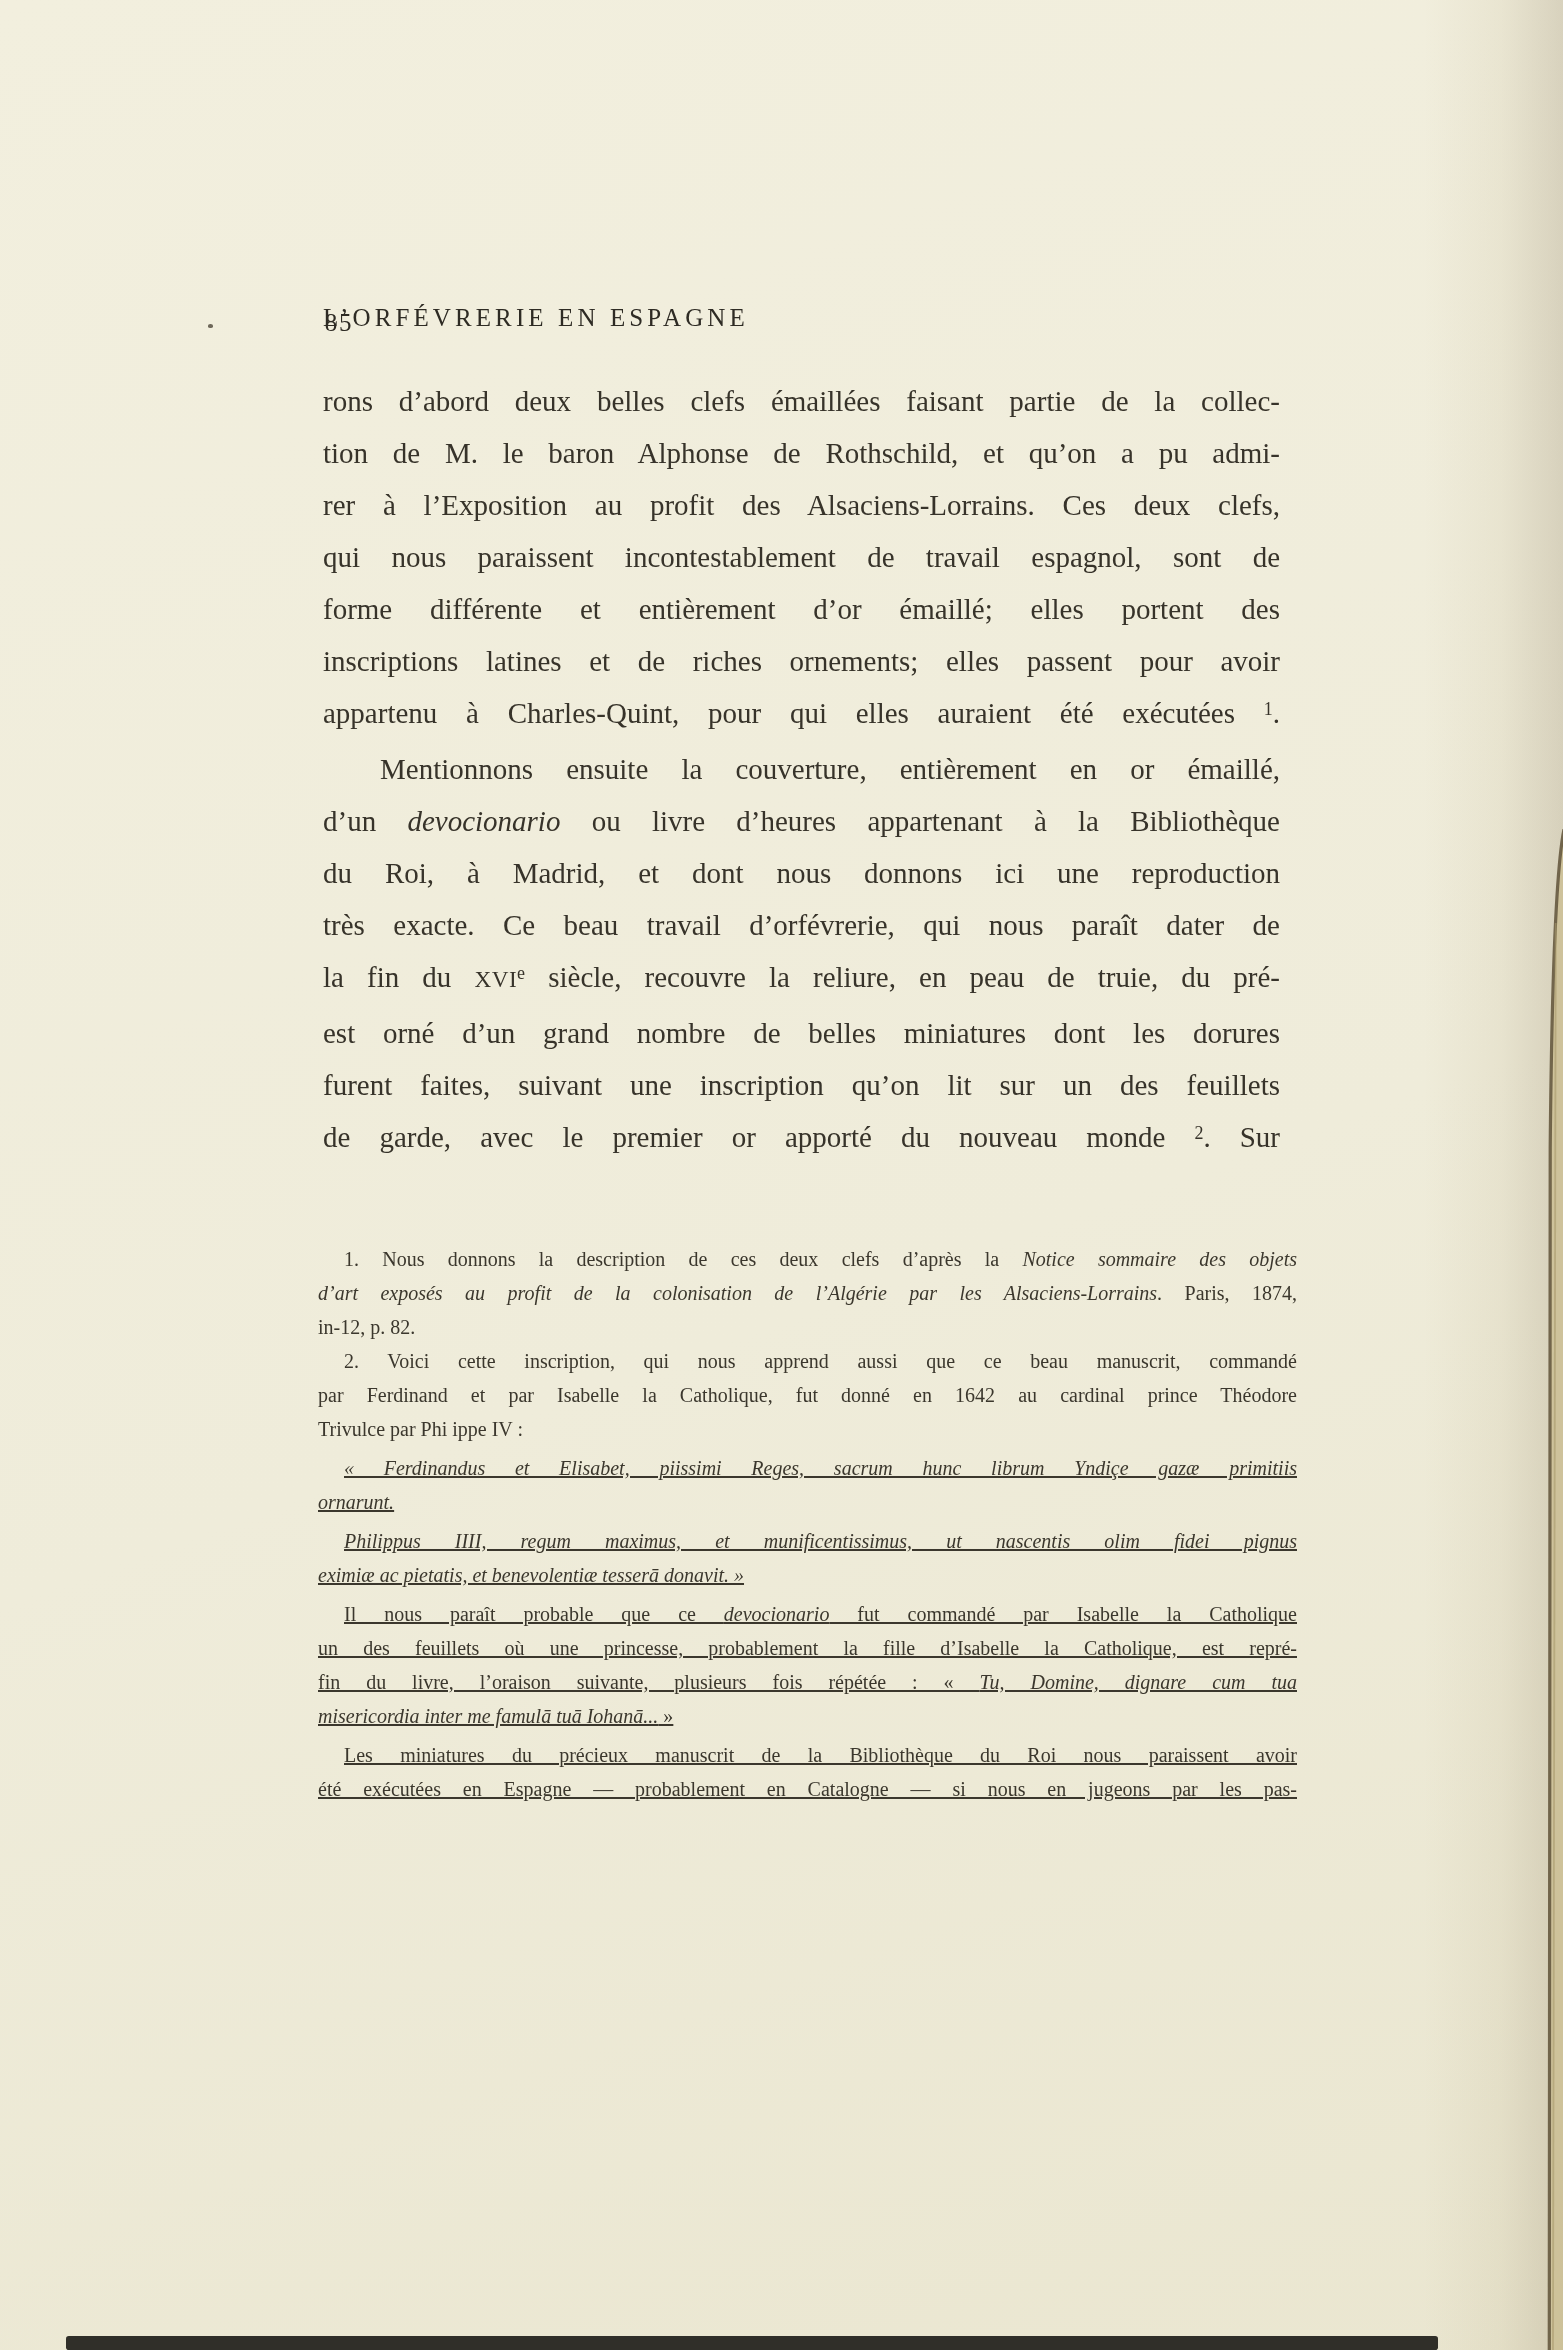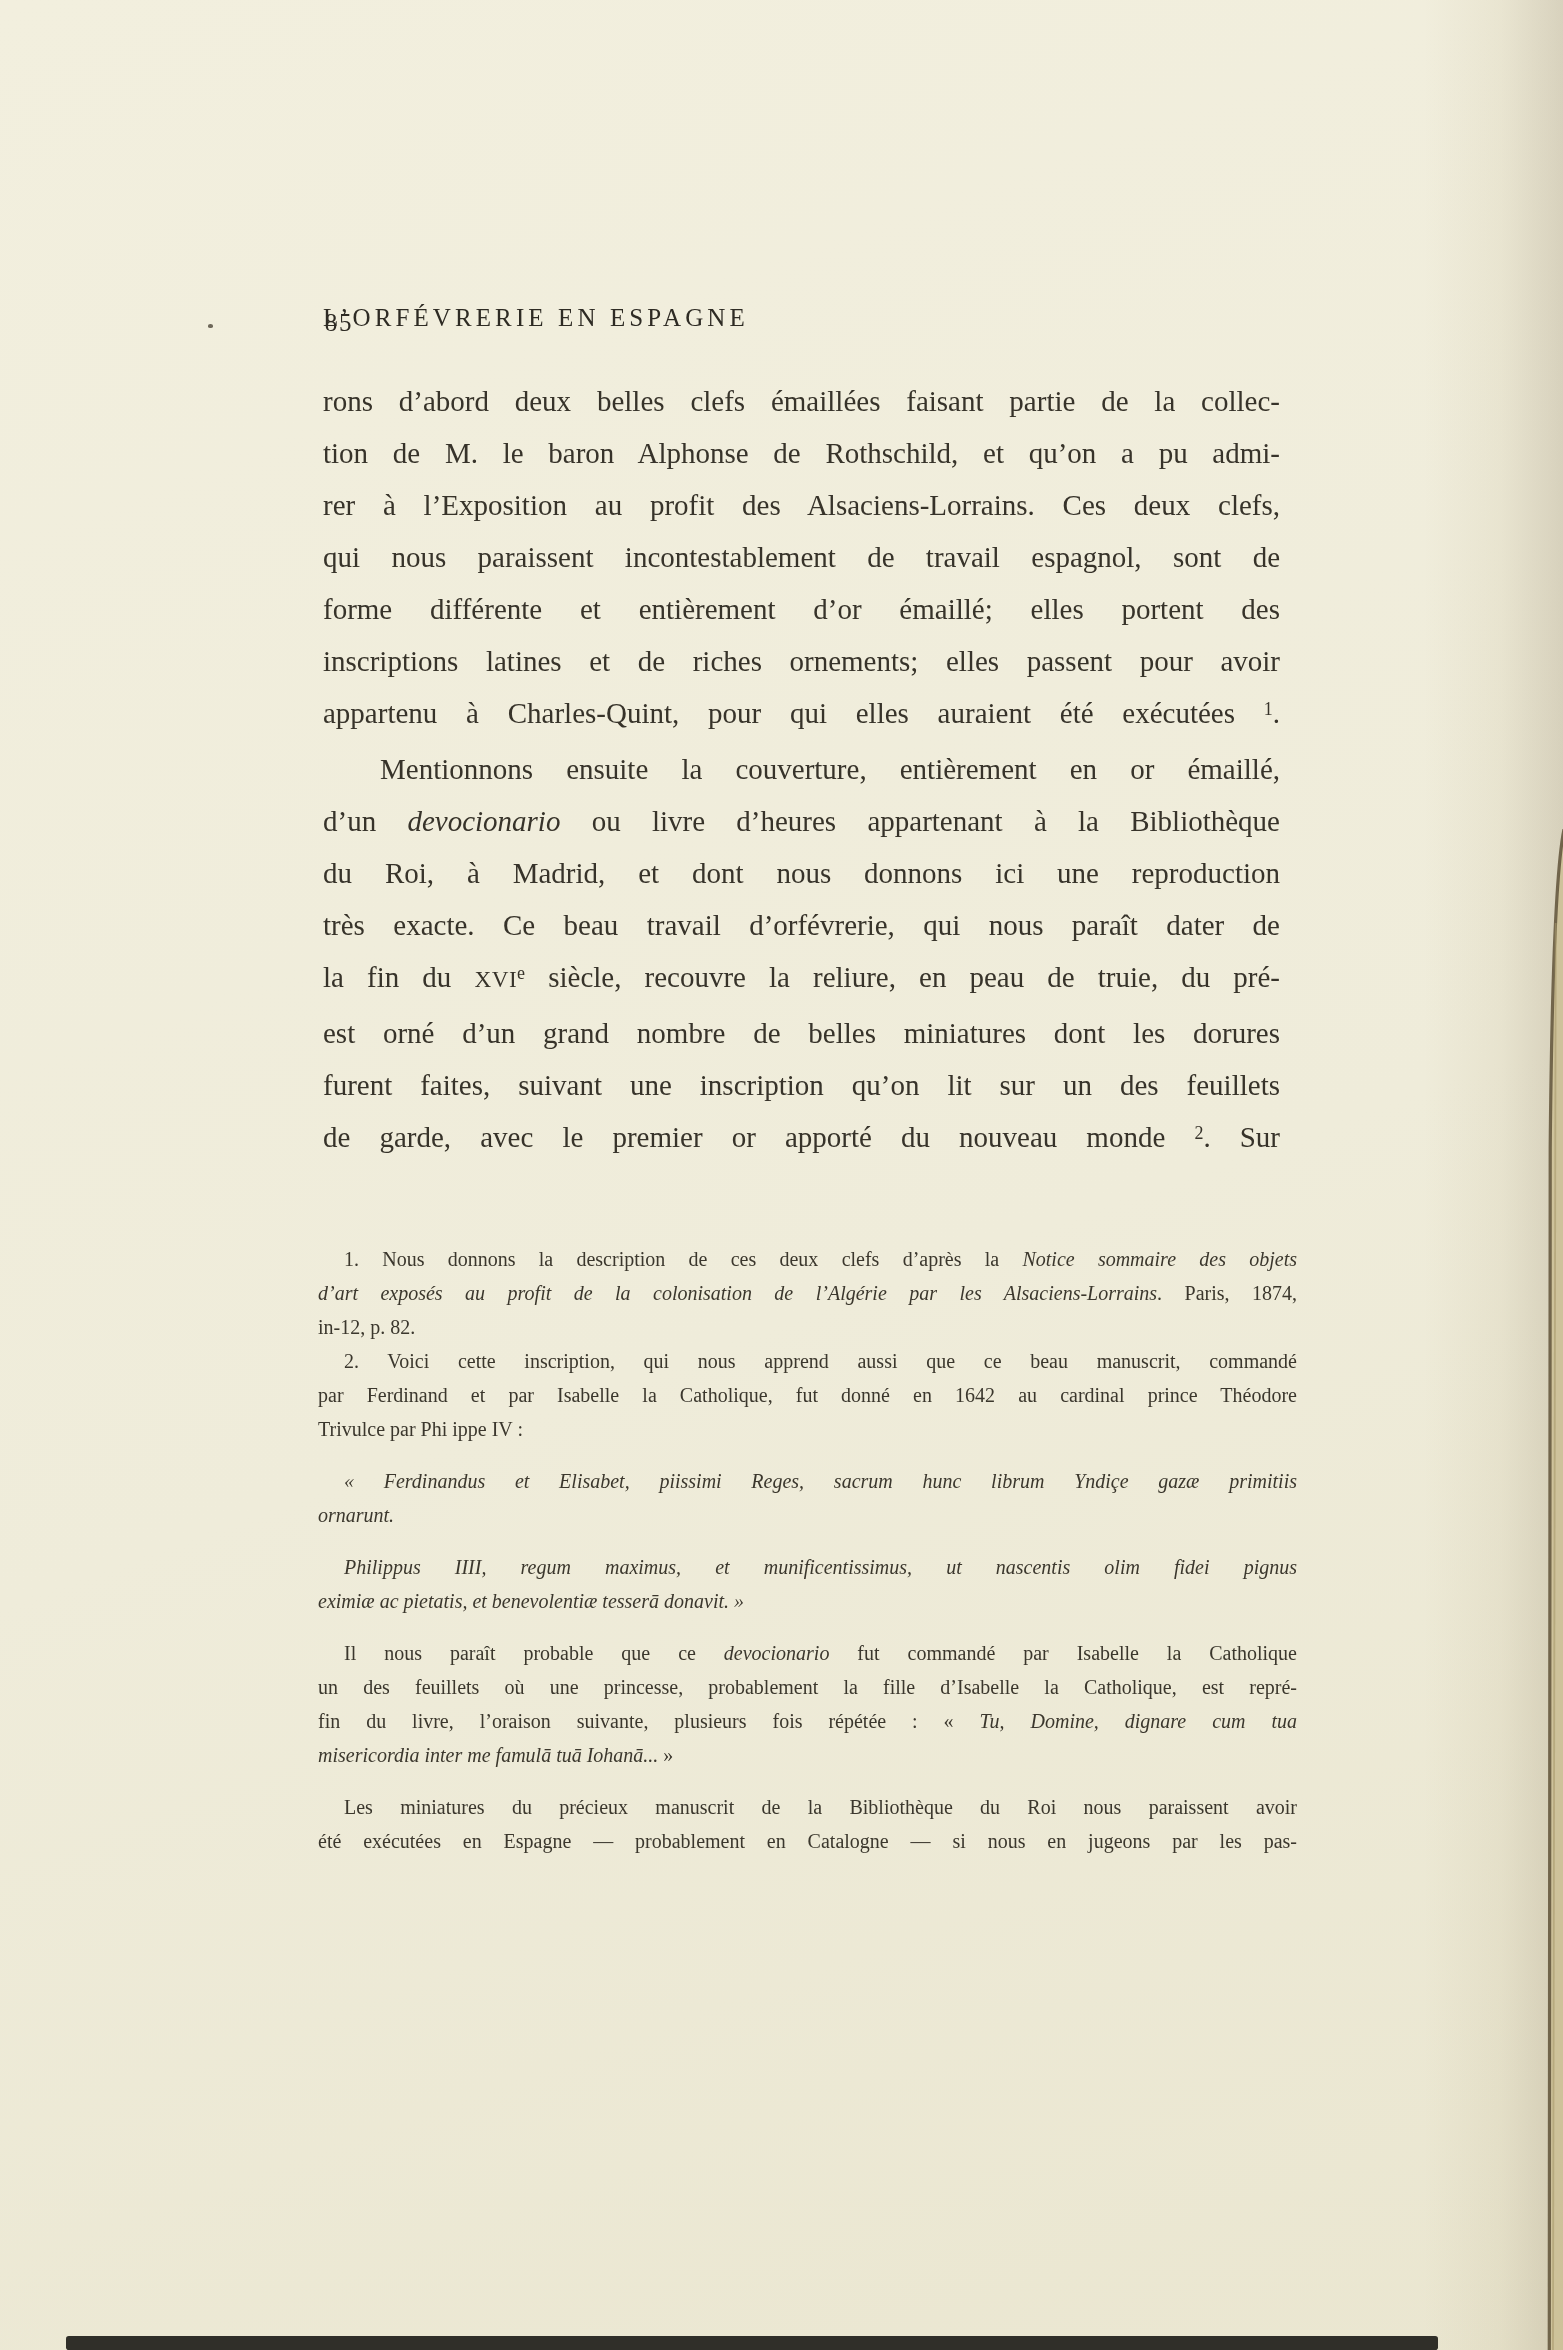--- a/index.html
+++ b/index.html
@@ -40,21 +40,21 @@
   .bodytext{
     position:absolute;left:323px;top:375px;width:957px;
     font-size:29px;line-height:52px;color:#37332a;
   }
   
   .footnotes{
     position:absolute;left:318px;top:1242px;width:979px;
     font-size:20px;line-height:34px;color:#3b372d;
   }
   .para{margin:0;}
-  .para.gap{margin-top:18px;}
+  .para.gap{margin-top:5px;text-decoration:underline;}
   .line{text-align:justify;text-align-last:justify;}
   .line.nojust{text-align-last:left;}
   .bodytext .line.indent{text-indent:57px;}
   .footnotes .line.indent{text-indent:26px;}
   .i{font-style:italic;}
   .sup{font-size:0.62em;position:relative;top:-0.45em;}
   .sc{font-size:0.8em;text-transform:uppercase;letter-spacing:0.5px;}
 </style>
 </head>
 <body>

